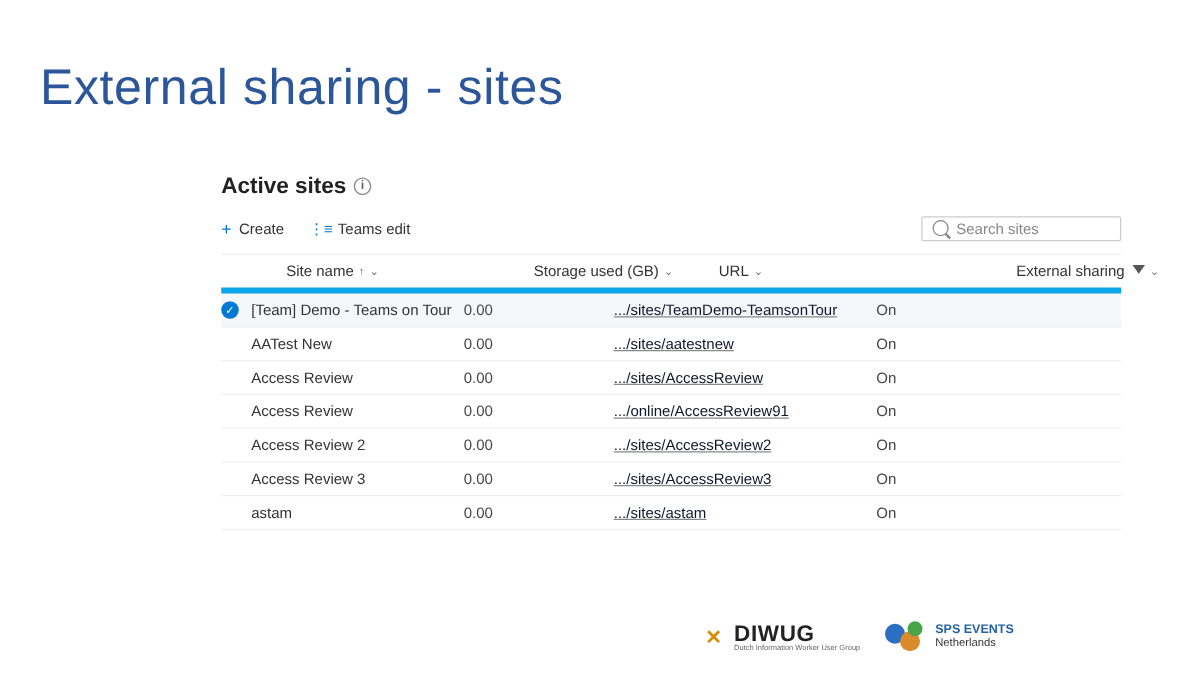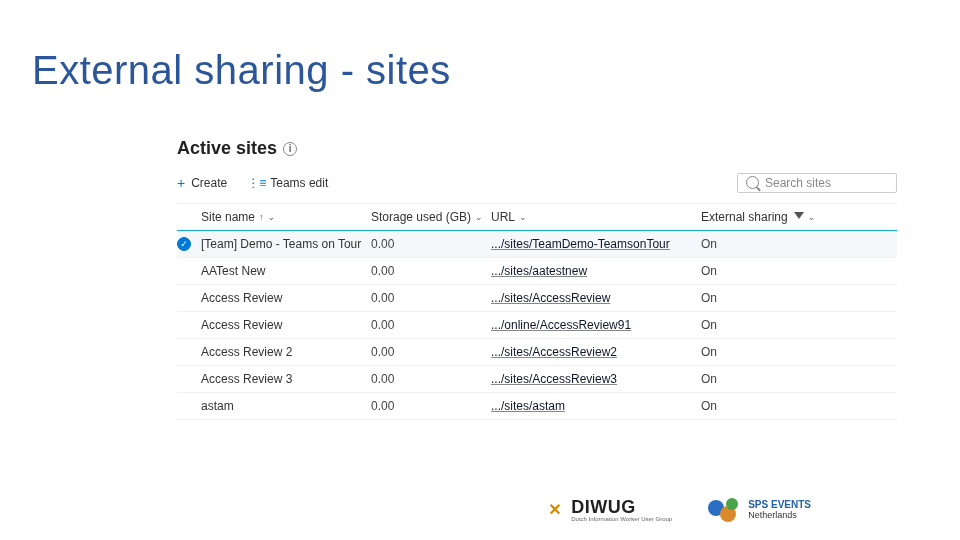--- a/index.html
+++ b/index.html
@@ -10,33 +10,33 @@
   .panel-header { display: flex; align-items: center; font-size: 18px; font-weight: 600; gap: 6px; margin-bottom: 8px; }
   .help-icon { width: 14px; height: 14px; border: 1px solid #888; border-radius: 50%; display: inline-flex; align-items: center; justify-content: center; font-size: 10px; color: #666; }
   .toolbar { display: flex; align-items: center; justify-content: space-between; padding: 6px 0 10px; border-bottom: 1px solid #eee; font-size: 12px; color: #333; }
   .toolbar-left { display: flex; gap: 20px; align-items: center; }
   .tool-item { display: flex; align-items: center; gap: 4px; cursor: pointer; }
   .plus { font-size: 14px; color: #0078d4; margin-right: 2px; }
   .search-box { display: flex; align-items: flex-start; gap: 6px; border: 1px solid #ccc; padding: 2px 8px; border-radius: 2px; width: 160px; font-size: 12px; color: #888; }
   .search-icon { width: 13px; height: 13px; border: 1.5px solid #888; border-radius: 50%; position: relative; }
   .search-icon::after { content: ""; position: absolute; width: 5px; height: 1.5px; background: #888; right: -3px; bottom: -1px; transform: rotate(45deg); }
   .col-headers, .row { display: grid; grid-template-columns: 24px 170px 120px 210px 140px; align-items: center; font-size: 12px; }
-  .col-headers { padding: 6px 0; font-weight: 400; color: #333; border-bottom: 1px solid #0ea5e9; }
+  .col-headers { padding: 6px 0; font-weight: 400; color: #333; border-bottom: 5px solid #0ea5e9; gap: 28px; }
   .col-headers .col { display: flex; align-items: center; gap: 4px; }
   .chev { font-size: 9px; color: #666; }
   .filter-icon { width: 10px; height: 10px; display: inline-block; margin-left: 2px; position: relative; }
   .filter-icon::before { content: ""; position: absolute; top: 0; left: 0; border-left: 5px solid transparent; border-right: 5px solid transparent; border-top: 7px solid #555; }
   .row { border-bottom: 1px solid #f0f0f0; padding: 6px 0; color: #444; }
   .row.selected { background: #f5f7fa; }
   .check { width: 14px; height: 14px; border-radius: 50%; border: 1px solid #0078d4; display: flex; align-items: center; justify-content: center; font-size: 9px; color: #fff; background: #0078d4; }
   .row .site-name { color: #333; }
   .url-cell { color: #0f172a; }
   .url-underline { text-decoration: underline; text-decoration-color: #888; }
   .footer-link { position: absolute; left: 32px; bottom: 72px; font-size: 15px; color: #333; text-decoration: underline; }
-  .logos { position: absolute; right: 45px; bottom: 18px; display: flex; gap: 36px; align-items: flex-end; }
+  .logos { position: absolute; right: 45px; bottom: 18px; display: flex; gap: 20px; align-items: flex-start; }
   .diwug { display: flex; align-items: center; gap: 6px; }
   .diwug-mark { width: 18px; height: 18px; position: relative; }
   .diwug-mark::before { content: "✕"; position: absolute; color: #d68b00; font-weight: bold; font-size: 16px; left: 1px; top: -1px; }
   .diwug-text { font-size: 18px; font-weight: 700; letter-spacing: .5px; }
   .diwug-sub { font-size: 6px; color: #666; display: block; margin-top: -2px; }
   .sps { display: flex; align-items: center; gap: 6px; }
   .sps-circles { position: relative; width: 34px; height: 24px; }
   .sps-circles .c { position: absolute; width: 16px; height: 16px; border-radius: 50%; }
   .sps-circles .c1 { background: #2a6fc1; left: 0; top: 2px; }
   .sps-circles .c2 { background: #d98b2b; left: 12px; top: 8px; }

